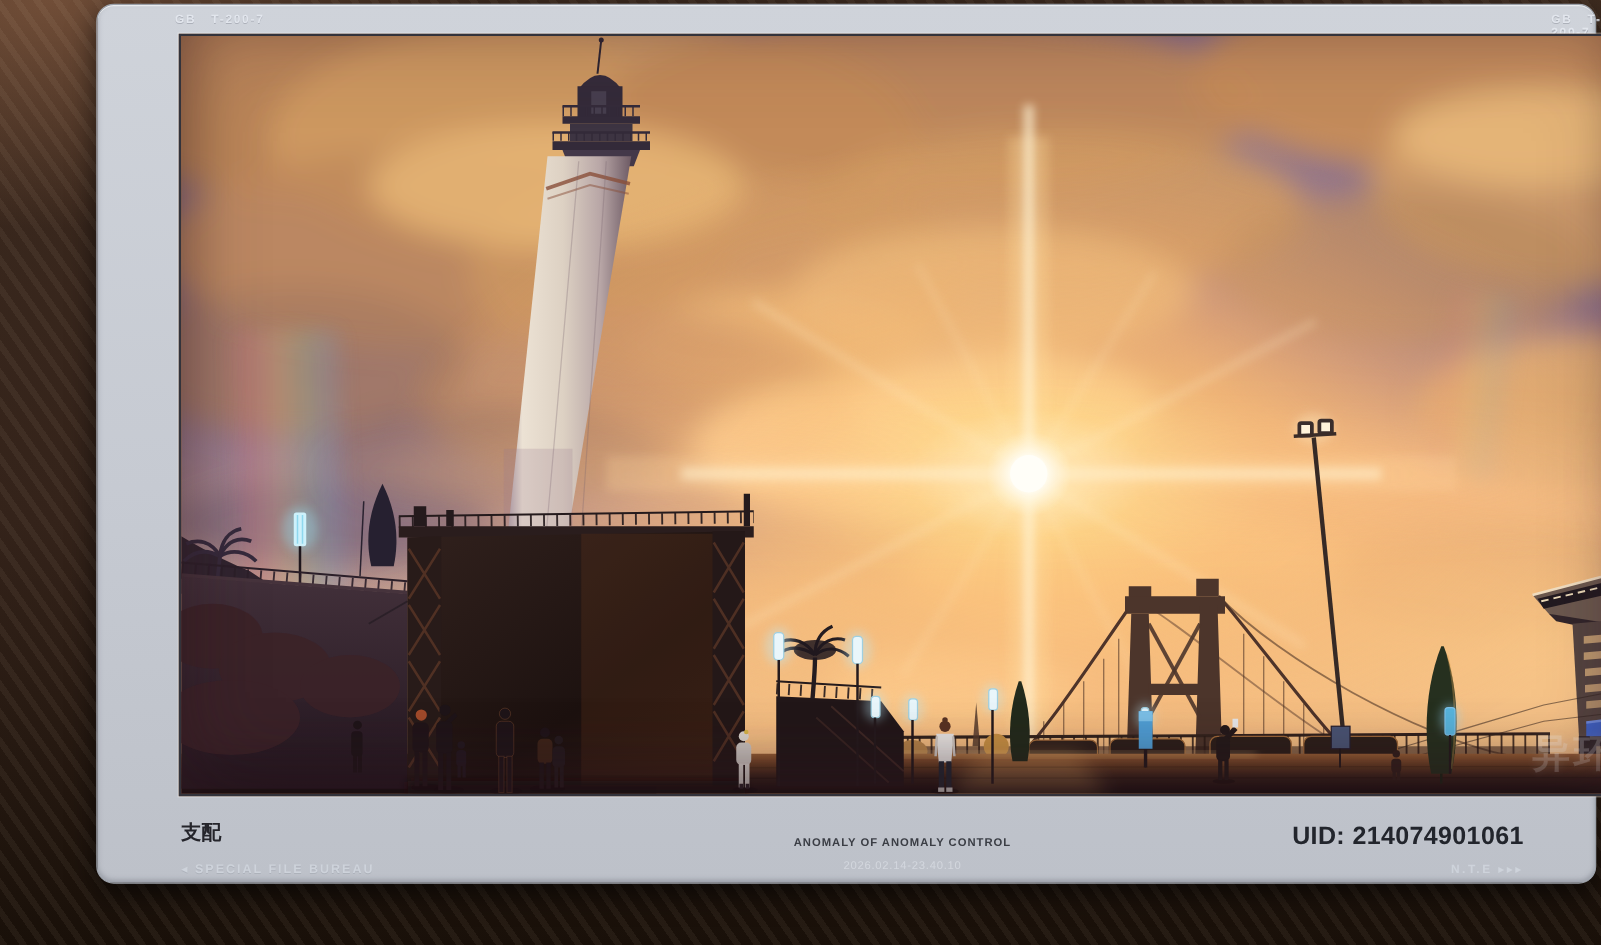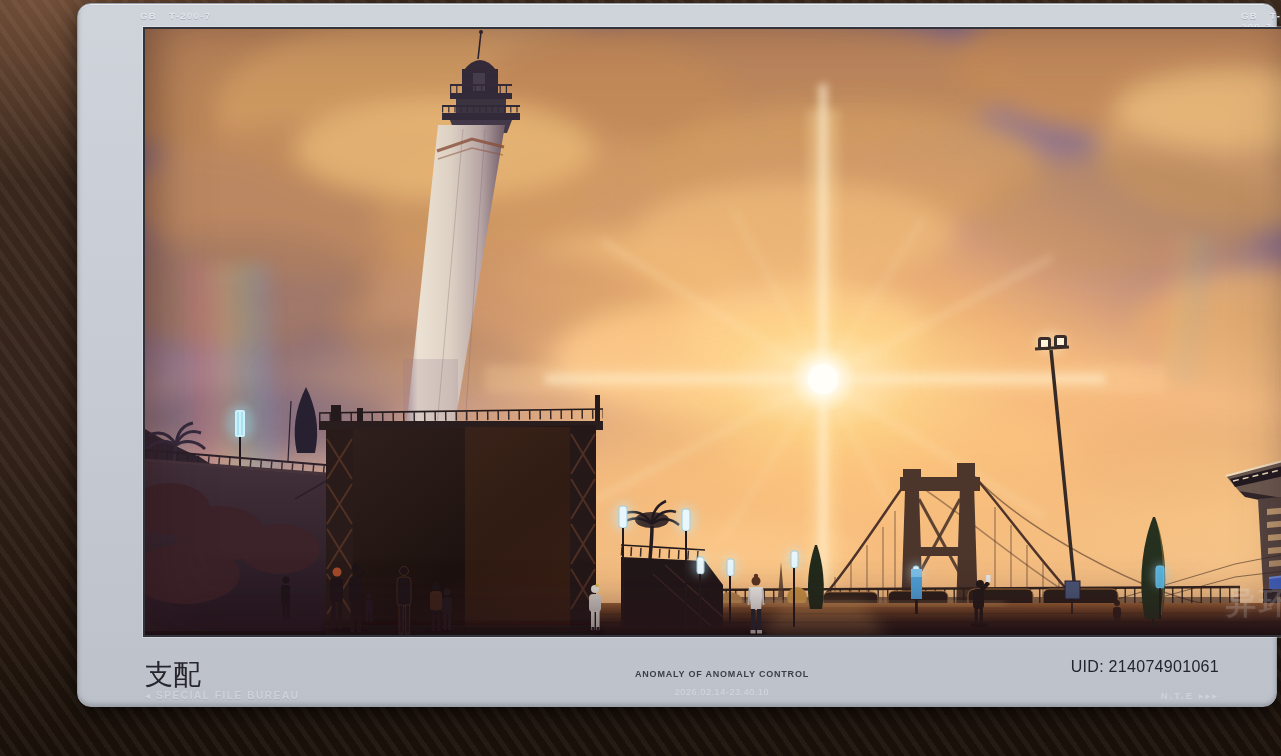--- a/index.html
+++ b/index.html
@@ -32,27 +32,27 @@
     background:#caa07a;
   }
   .photo svg{display:block;width:100%;height:100%;}
   .photo .vignette{position:absolute;inset:0;pointer-events:none;
     box-shadow:inset 0 0 70px rgba(70,35,45,.30), inset 0 -26px 46px rgba(32,14,18,.42);}
   .watermark{
     position:absolute;right:10px;bottom:11px;font-size:30px;font-weight:800;
     color:rgba(255,255,255,.24);letter-spacing:3px;
     text-shadow:0 0 8px rgba(255,255,255,.15);
   }
-  .title-cn{position:absolute;left:67px;top:652px;font-size:28px;font-weight:normal;color:#25252b;}
+  .title-cn{position:absolute;left:67px;top:652px;font-size:16px;font-weight:bold;color:#25252b;}
   .frame-sub{position:absolute;left:67px;top:686px;font-size:10px;font-weight:bold;
     color:#ced3db;letter-spacing:1.6px;text-shadow:0 1px 0 rgba(150,154,164,.4);}
   .center-block{position:absolute;left:524px;top:665px;width:240px;text-align:center;}
   .org{font-size:9px;font-weight:bold;color:#3b3e45;letter-spacing:.8px;}
   .timestamp{margin-top:8px;font-size:9px;color:#d3d7de;letter-spacing:.6px;}
-  .uid{position:absolute;right:57px;top:654px;font-size:16px;font-weight:normal;color:#22252c;letter-spacing:.3px;text-align:center;}
+  .uid{position:absolute;right:57px;top:654px;font-size:20px;font-weight:bold;color:#22252c;letter-spacing:.3px;text-align:center;}
   .nte{position:absolute;right:57px;top:686px;font-size:9.5px;font-weight:bold;color:#ced3db;letter-spacing:2px;text-align:center;}
 </style>
 </head>
 <body>
 
 <div class="stage">
   <div class="frame-card">
 
     <div class="corner-label tl">
       <span>GB</span><span class="model">T-200-7</span>

